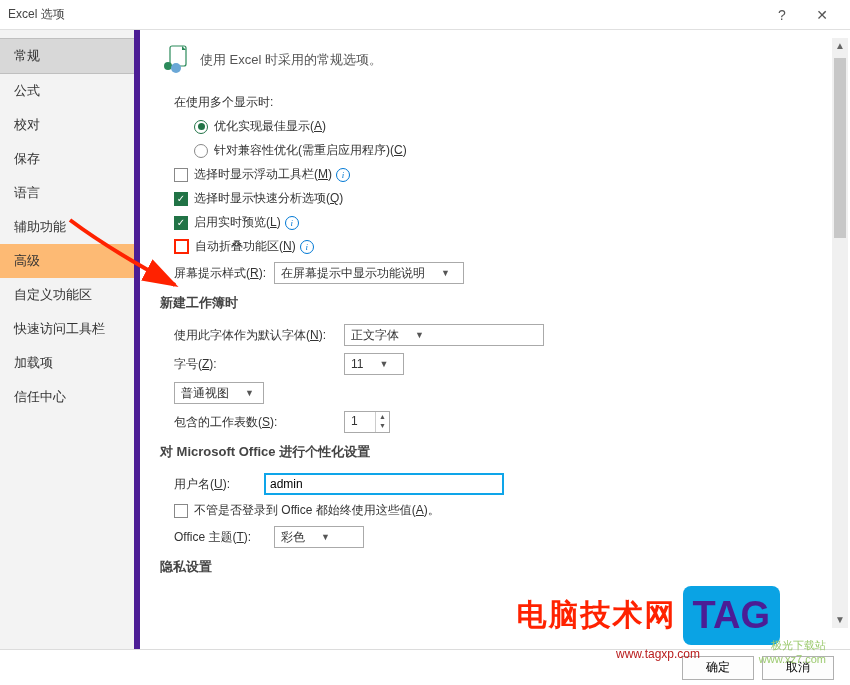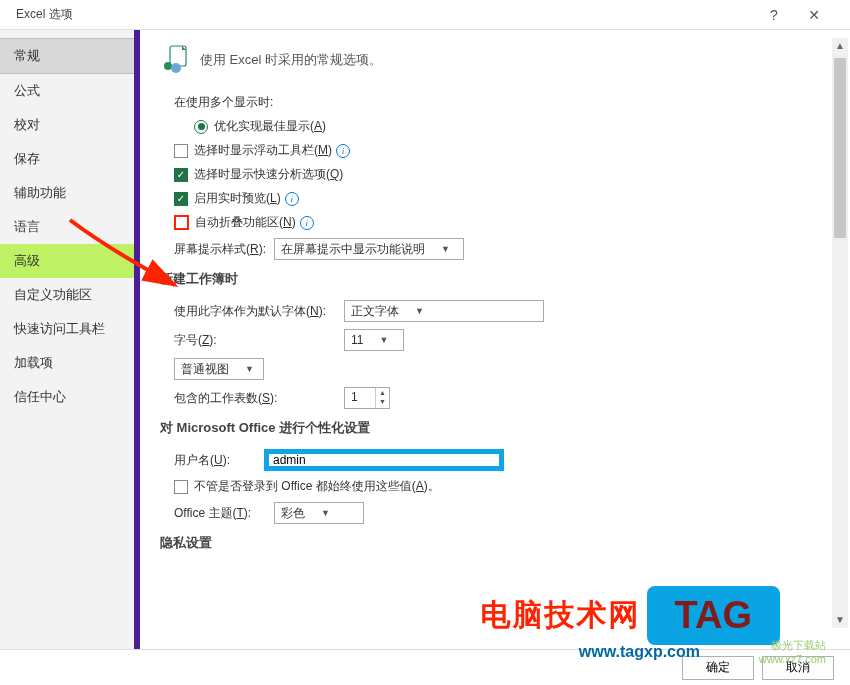--- a/index.html
+++ b/index.html
@@ -1,24 +1,24 @@
 <!DOCTYPE html>
 <html><head>
 <meta charset="utf-8">
 <style>
 * { box-sizing: border-box; margin: 0; padding: 0; }
 body { font-family: "Microsoft YaHei", "Segoe UI", sans-serif; font-size: 12px; color: #333; background: #fff; width: 850px; height: 685px; overflow: hidden; position: relative; }
-.titlebar { height: 30px; display: flex; align-items: center; padding: 0 16px; border-bottom: 1px solid #e0e0e0; background: #fff; }
+.titlebar { height: 30px; display: flex; align-items: center; padding: 0 8px; border-bottom: 1px solid #e0e0e0; background: #fff; }
 .titlebar .title { flex: 1; font-size: 12px; color: #444; }
 .titlebar .winbtn { width: 40px; text-align: center; font-size: 14px; color: #555; cursor: pointer; }
 .main { display: flex; height: 620px; }
 .sidebar { width: 140px; background: #f3f3f3; border-right: 6px solid #4c1d95; padding-top: 8px; }
 .sidebar-item { padding: 8px 14px; font-size: 13px; color: #333; cursor: pointer; }
 .sidebar-item.selected { background: #d8d8d8; border: 1px solid #bfbfbf; border-left: none; border-right: none; }
-.sidebar-item.hover { background: #bef264; }
+.sidebar-item.hover { background: #fdba74; }
 .content { flex: 1; position: relative; padding: 14px 20px 0 20px; overflow: hidden; }
 .scrollbar { position: absolute; right: 2px; top: 8px; width: 16px; height: 590px; background: #f0f0f0; }
 .scrollthumb { position: absolute; left: 2px; top: 20px; width: 12px; height: 180px; background: #c7c7c7; }
 .scrollarrow { position: absolute; left: 0; width: 16px; height: 16px; text-align: center; font-size: 10px; color: #666; line-height: 16px; }
 .scrollarrow.up { top: 0; }
 .scrollarrow.down { bottom: 0; }
 .header-row { display: flex; align-items: center; margin-bottom: 18px; }
 .header-icon { width: 32px; height: 32px; margin-right: 8px; }
 .header-text { font-size: 13px; color: #555; }
 .section-title { font-size: 13px; font-weight: bold; color: #444; margin: 8px 0 12px 0; }
@@ -27,57 +27,57 @@
 .subrow { margin-left: 20px; }
 .radio, .checkbox { width: 14px; height: 14px; margin-right: 6px; flex-shrink: 0; display: inline-flex; align-items: center; justify-content: center; }
 .radio { border: 1.5px solid #217346; border-radius: 50%; }
 .radio.checked::after { content: ""; width: 7px; height: 7px; background: #217346; border-radius: 50%; }
 .radio.unchecked { border-color: #888; }
 .checkbox { border: 1px solid #888; background: #fff; }
 .checkbox.checked { background: #217346; border-color: #217346; }
 .checkbox.checked::after { content: "✓"; color: #fff; font-size: 10px; line-height: 1; }
 .hotkey { text-decoration: underline; }
 .info-icon { display: inline-flex; width: 14px; height: 14px; border: 1px solid #0078d4; border-radius: 50%; color: #0078d4; font-size: 9px; align-items: center; justify-content: center; margin-left: 4px; font-style: italic; font-family: serif; }
-select, input[type="text"] { font-family: inherit; font-size: 12px; padding: 2px 4px; border: 5px solid #0ea5e9; background: #fff; height: 22px; }
+select, input[type="text"] { font-family: inherit; font-size: 12px; padding: 2px 4px; border: 2px solid #0ea5e9; background: #fff; height: 22px; }
 .dropdown { display: inline-flex; align-items: center; border: 1px solid #aaa; background: #fff; height: 22px; padding: 0 4px 0 6px; cursor: pointer; }
 .dropdown .val { margin-right: 16px; }
 .dropdown .caret { font-size: 9px; color: #555; }
 .spinner { display: inline-flex; align-items: stretch; border: 1px solid #aaa; height: 22px; background: #fff; }
 .spinner .sval { padding: 2px 6px; min-width: 30px; }
 .spinner .sbtns { display: flex; flex-direction: column; border-left: 1px solid #ccc; }
 .spinner .sbtn { font-size: 7px; padding: 0 3px; line-height: 9px; color: #555; cursor: pointer; }
 .form-row { display: flex; align-items: center; margin: 7px 0; }
 .form-row .flabel { width: 150px; font-size: 12px; }
 .footer { position: absolute; bottom: 0; left: 0; right: 0; height: 36px; border-top: 1px solid #dcdcdc; display: flex; align-items: center; justify-content: flex-end; padding: 0 16px; gap: 8px; background: #fff; }
 .footer button { width: 72px; height: 24px; font-size: 12px; border: 1px solid #b0b0b0; background: #fdfdfd; cursor: pointer; }
 .orange-checkbox { width: 15px; height: 15px; border: 2px solid #ff2200; margin-right: 6px; display: inline-block; flex-shrink: 0; }
 .arrow-overlay { position: absolute; left: 60px; top: 200px; pointer-events: none; }
 .tag-badge { position: absolute; right: 70px; bottom: 40px; display: flex; align-items: center; }
 .tag-text1 { color: #ff2200; font-weight: bold; font-size: 30px; letter-spacing: 2px; }
-.tag-box { background: #0aa3e4; color: #7f1d1d; font-weight: bold; font-size: 38px; padding: 8px 28px; border-radius: 8px; margin-left: 6px; font-family: Arial, sans-serif; }
-.tag-url { position: absolute; right: 150px; bottom: 24px; color: #0369a1; font-weight: bold; font-size: 16px; }
+.tag-box { background: #0aa3e4; color: #4c1d95; font-weight: bold; font-size: 38px; padding: 8px 10px; border-radius: 8px; margin-left: 6px; font-family: Arial, sans-serif; }
+.tag-url { position: absolute; right: 150px; bottom: 24px; color: #b91c1c; font-weight: normal; font-size: 12px; }
 .dlsite { position: absolute; right: 24px; bottom: 20px; color: #9cca6f; font-size: 11px; text-align: right; }
 </style>
 </head>
 <body>
 
 <div class="titlebar">
   <span class="title">Excel 选项</span>
   <span class="winbtn">?</span>
   <span class="winbtn">✕</span>
 </div>
 
 <div class="main">
   <div class="sidebar">
     <div class="sidebar-item selected"><span>常规</span></div>
     <div class="sidebar-item"><span>公式</span></div>
     <div class="sidebar-item"><span>校对</span></div>
     <div class="sidebar-item"><span>保存</span></div>
+    <div class="sidebar-item"><span>语言</span></div>
     <div class="sidebar-item"><span>辅助功能</span></div>
-    <div class="sidebar-item"><span>语言</span></div>
     <div class="sidebar-item hover"><span>高级</span></div>
     <div class="sidebar-item"><span>自定义功能区</span></div>
     <div class="sidebar-item"><span>快速访问工具栏</span></div>
     <div class="sidebar-item"><span>加载项</span></div>
     <div class="sidebar-item"><span>信任中心</span></div>
   </div>
 
   <div class="content">
     <div class="header-row">
       <span class="header-icon">
@@ -90,20 +90,24 @@
       </span>
       <span class="header-text">使用 Excel 时采用的常规选项。</span>
     </div>
 
     <div class="section-body">
       <div class="row">在使用多个显示时:</div>
       <div class="row subrow">
         <span class="radio checked"></span>
         <span><span>优化实现最佳显示(</span><span class="hotkey">A</span><span>)</span></span>
       </div>
+      <div class="row subrow">
+        <span class="radio unchecked"></span>
+        <span><span>针对兼容性优化(需重启应用程序)(</span><span class="hotkey">C</span><span>)</span></span>
+      </div>
       <div class="row">
         <span class="checkbox"></span>
         <span><span>选择时显示浮动工具栏(</span><span class="hotkey">M</span><span>)</span></span>
         <span class="info-icon">i</span>
       </div>
       <div class="row">
         <span class="checkbox checked"></span>
         <span><span>选择时显示快速分析选项(</span><span class="hotkey">Q</span><span>)</span></span>
       </div>
       <div class="row">

